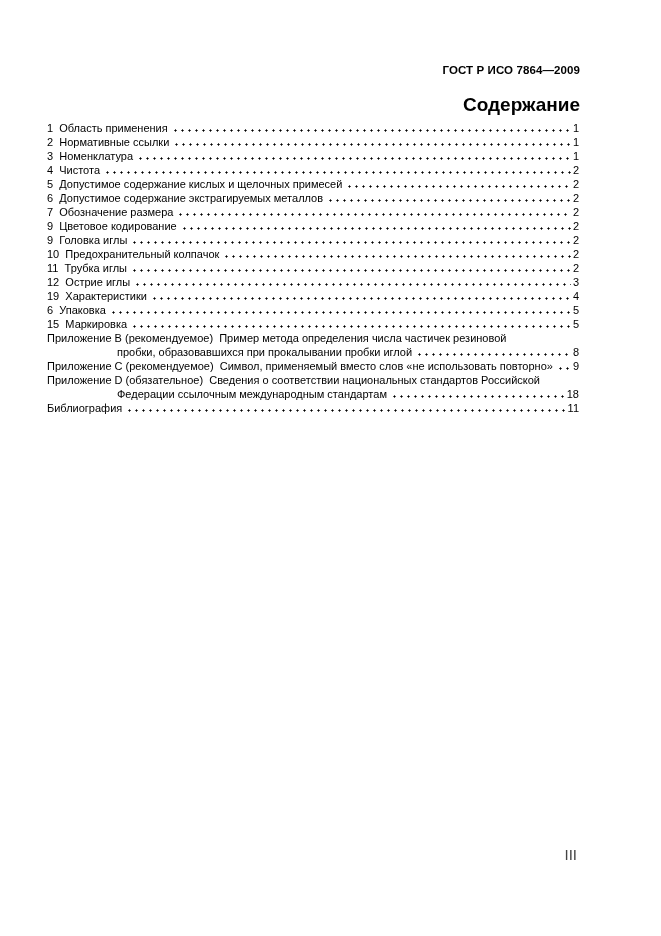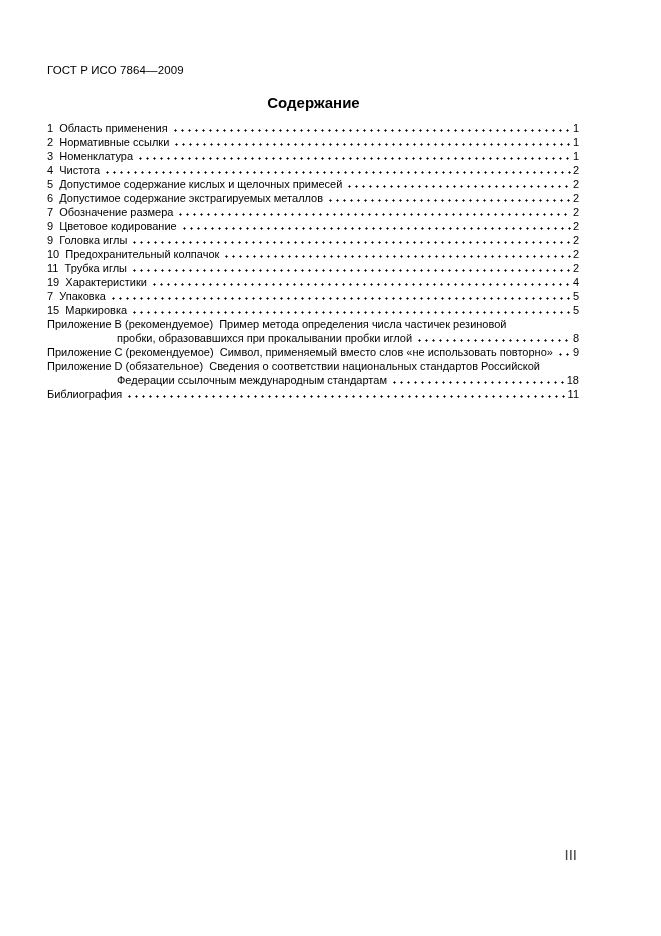--- a/index.html
+++ b/index.html
@@ -13,31 +13,32 @@
     position: relative;
     font-family: "Liberation Sans", sans-serif;
     color: #000;
     overflow: hidden;
   }
   .doc-header {
     position: absolute;
     top: 64px;
     left: 47px;
     right: 81px;
+    text-align: right;
     font-size: 11.5px;
-    font-weight: normal;
+    font-weight: bold;
     letter-spacing: 0.1px;
   }
   .doc-title {
     position: absolute;
     top: 94px;
     left: 47px;
     right: 81px;
-    text-align: center;
-    font-size: 15px;
+    text-align: right;
+    font-size: 19px;
     font-weight: bold;
   }
   .toc {
     position: absolute;
     top: 121px;
     left: 47px;
     right: 82px;
   }
   .toc-row {
     display: flex;
@@ -132,26 +133,31 @@
     <span class="toc-label">10  Предохранительный колпачок</span>
     <span class="dot-leader"></span>
     <span class="toc-page">2</span>
   </div>
   <div class="toc-row">
     <span class="toc-label">11  Трубка иглы</span>
     <span class="dot-leader"></span>
     <span class="toc-page">2</span>
   </div>
   <div class="toc-row">
+    <span class="toc-label">12  Острие иглы</span>
+    <span class="dot-leader"></span>
+    <span class="toc-page">3</span>
+  </div>
+  <div class="toc-row">
     <span class="toc-label">19  Характеристики</span>
     <span class="dot-leader"></span>
     <span class="toc-page">4</span>
   </div>
   <div class="toc-row">
-    <span class="toc-label">7  Упаковка</span>
+    <span class="toc-label">6  Упаковка</span>
     <span class="dot-leader"></span>
     <span class="toc-page">5</span>
   </div>
   <div class="toc-row">
     <span class="toc-label">15  Маркировка</span>
     <span class="dot-leader"></span>
     <span class="toc-page">5</span>
   </div>
   <div class="toc-row no-leader">
     <span class="toc-label">Приложение В (рекомендуемое)  Пример метода определения числа частичек резиновой</span>

